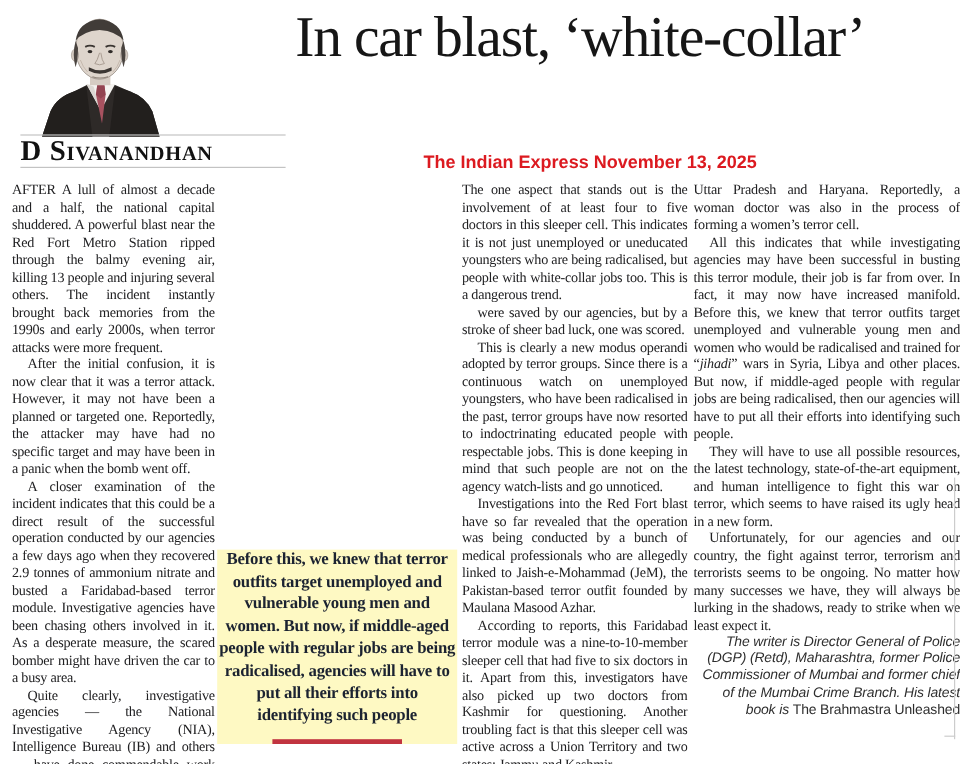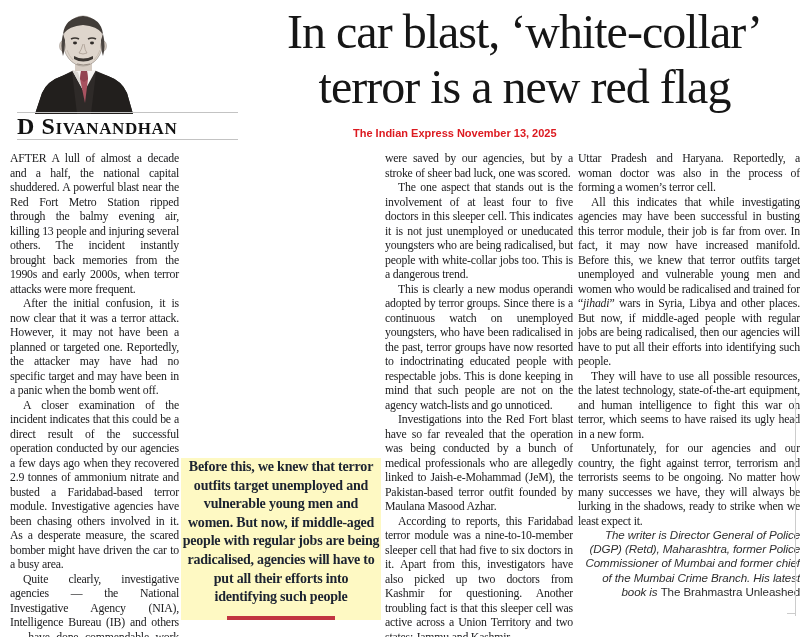--- a/index.html
+++ b/index.html
@@ -13,26 +13,26 @@
   .name-rule { position:absolute; left:17px; width:221px; height:1px; background:#c3c3c3; }
   .rule-top { top:112px; }
   .rule-bottom { top:139px; }
   .author-name {
     position:absolute; left:17px; top:114px; font-size:24px; line-height:24px;
     font-variant:small-caps; font-weight:600; letter-spacing:0.6px; color:#121212;
   }
   .headline {
     position:absolute; left:246px; top:4px; width:557px;
     font-size:48px; line-height:55px; letter-spacing:-1px;
-    color:#161616; font-weight:normal;text-align:center;
+    color:#161616; font-weight:normal;
   }
   .credit {
     position:absolute; left:353px; top:127px;
     font-family:"Liberation Sans","DejaVu Sans",sans-serif;
-    font-weight:bold; font-size:11px; color:#dc1a20;
+    font-weight:bold; font-size:15px; color:#dc1a20;
   }
 
   
   .col {
     position:absolute; top:151px; height:486px; overflow:hidden;
     text-align:justify; font-size:11.8px; line-height:14.5px;
     color:#202022; letter-spacing:-0.2px;
   }
   .col p { margin:0; }
   .col p + p { text-indent:13px; }
@@ -107,37 +107,36 @@
       <path d="M73,44 Q71,50 67,54" stroke="#c3b7ab" stroke-width="0.8" fill="none"></path>
     </svg>
   </div>
 
   <div class="name-rule rule-top"></div>
   <div class="author-name">D Sivanandhan</div>
   <div class="name-rule rule-bottom"></div>
 
   <div class="headline">
     <div>In car blast, ‘white-collar’</div>
-    <div>terror is a new red flag</div>
   </div>
 
   <div class="credit">The Indian Express November 13, 2025</div>
 
   <div class="col col1">
     <span class="spacer-r"></span>
     <p>AFTER A lull of almost a decade and a half, the national capital shuddered. A powerful blast near the Red Fort Metro Station ripped through the balmy evening air, killing 13 people and injuring several others. The incident instantly brought back memories from the 1990s and early 2000s, when terror attacks were more frequent.</p>
     <p>After the initial confusion, it is now clear that it was a terror attack. However, it may not have been a planned or targeted one. Reportedly, the attacker may have had no specific target and may have been in a panic when the bomb went off.</p>
     <p>A closer examination of the incident indicates that this could be a direct result of the successful operation conducted by our agencies a few days ago when they recovered 2.9 tonnes of ammonium nitrate and busted a Faridabad-based terror module. Investigative agencies have been chasing others involved in it. As a desperate measure, the scared bomber might have driven the car to a busy area.</p>
     <p>Quite clearly, investigative agencies — the National Investigative Agency (NIA), Intelligence Bureau (IB) and others — have done commendable work over the past few years, which has resulted in a lot of terror cells and networks being busted, including the one in Faridabad. It is as if 1,000 goals</p>
   </div>
 
   <div class="col col2">
     <span class="spacer-l"></span>
+    <p>The one aspect that stands out is the involvement of at least four to five doctors in this sleeper cell. This indicates it is not just unemployed or uneducated youngsters who are being radicalised, but people with white-collar jobs too. This is a dangerous trend.</p>
     <p>were saved by our agencies, but by a stroke of sheer bad luck, one was scored.</p>
-    <p>The one aspect that stands out is the involvement of at least four to five doctors in this sleeper cell. This indicates it is not just unemployed or uneducated youngsters who are being radicalised, but people with white-collar jobs too. This is a dangerous trend.</p>
     <p>This is clearly a new modus operandi adopted by terror groups. Since there is a continuous watch on unemployed youngsters, who have been radicalised in the past, terror groups have now resorted to indoctrinating educated people with respectable jobs. This is done keeping in mind that such people are not on the agency watch-lists and go unnoticed.</p>
     <p>Investigations into the Red Fort blast have so far revealed that the operation was being conducted by a bunch of medical professionals who are allegedly linked to Jaish-e-Mohammad (JeM), the Pakistan-based terror outfit founded by Maulana Masood Azhar.</p>
     <p>According to reports, this Faridabad terror module was a nine-to-10-member sleeper cell that had five to six doctors in it. Apart from this, investigators have also picked up two doctors from Kashmir for questioning. Another troubling fact is that this sleeper cell was active across a Union Territory and two states: Jammu and Kashmir,</p>
   </div>
 
   <div class="col col3">
     <p>Uttar Pradesh and Haryana. Reportedly, a woman doctor was also in the process of forming a women’s terror cell.</p>
     <p><span>All this indicates that while investigating agencies may have been successful in busting this terror module, their job is far from over. In fact, it may now have increased manifold. Before this, we knew that terror outfits target unemployed and vulnerable young men and women who would be radicalised and trained for “</span><span class="ital">jihadi</span><span>” wars in Syria, Libya and other places. But now, if middle-aged people with regular jobs are being radicalised, then our agencies will have to put all their efforts into identifying such people.</span></p>
     <p>They will have to use all possible resources, the latest technology, state-of-the-art equipment, and human intelligence to fight this war on terror, which seems to have raised its ugly head in a new form.</p>
     <p>Unfortunately, for our agencies and our country, the fight against terror, terrorism and terrorists seems to be ongoing. No matter how many successes we have, they will always be lurking in the shadows, ready to strike when we least expect it.</p>

